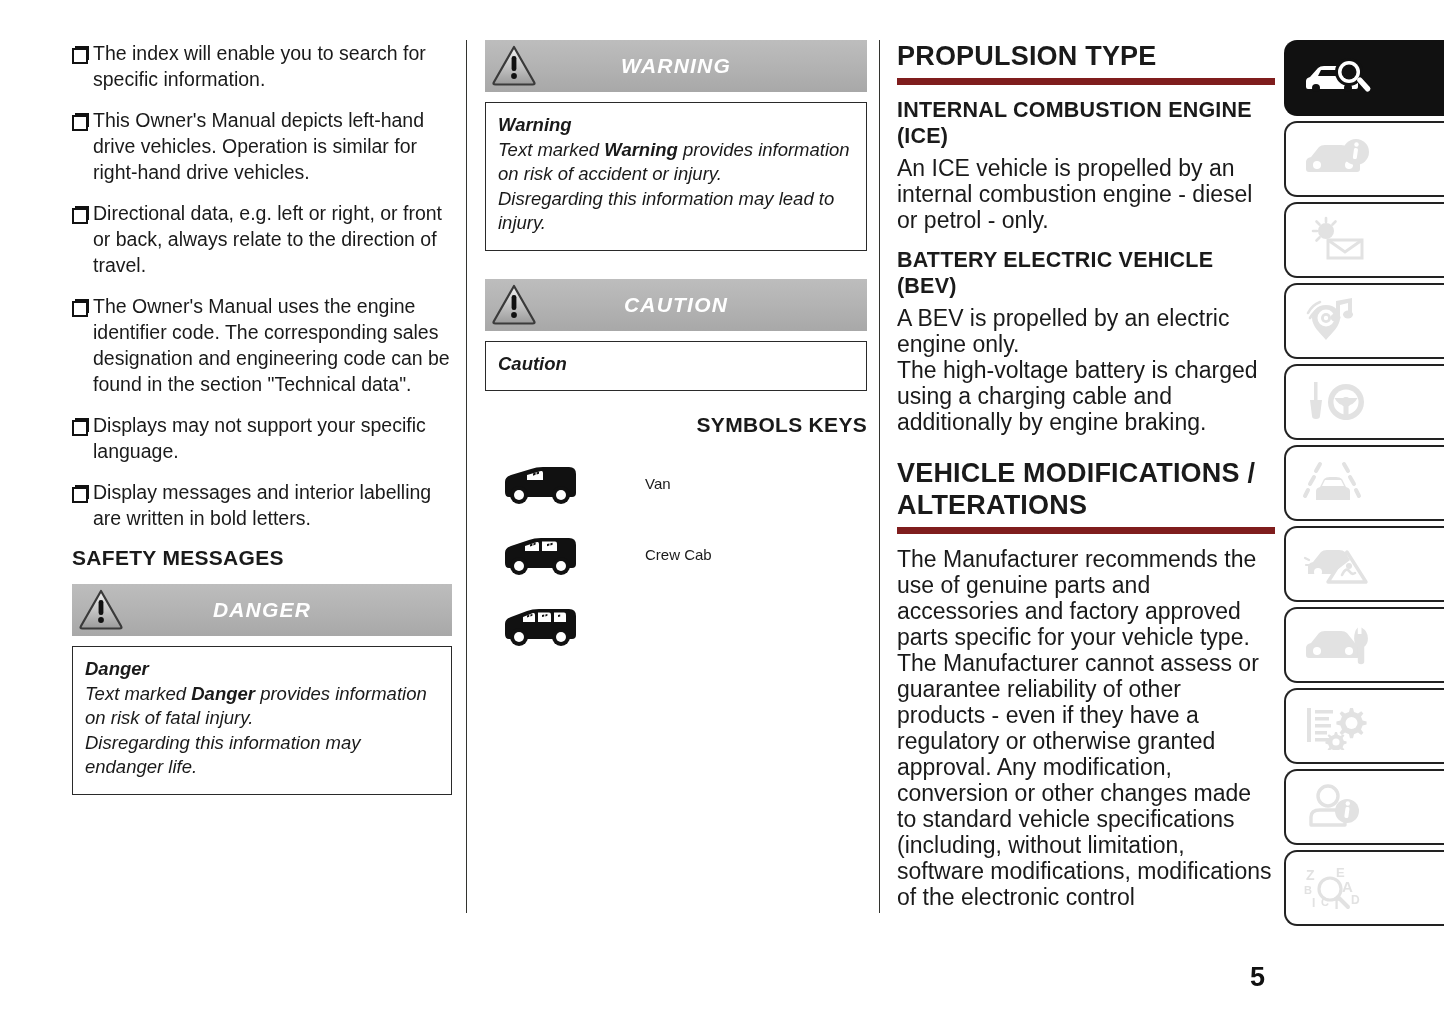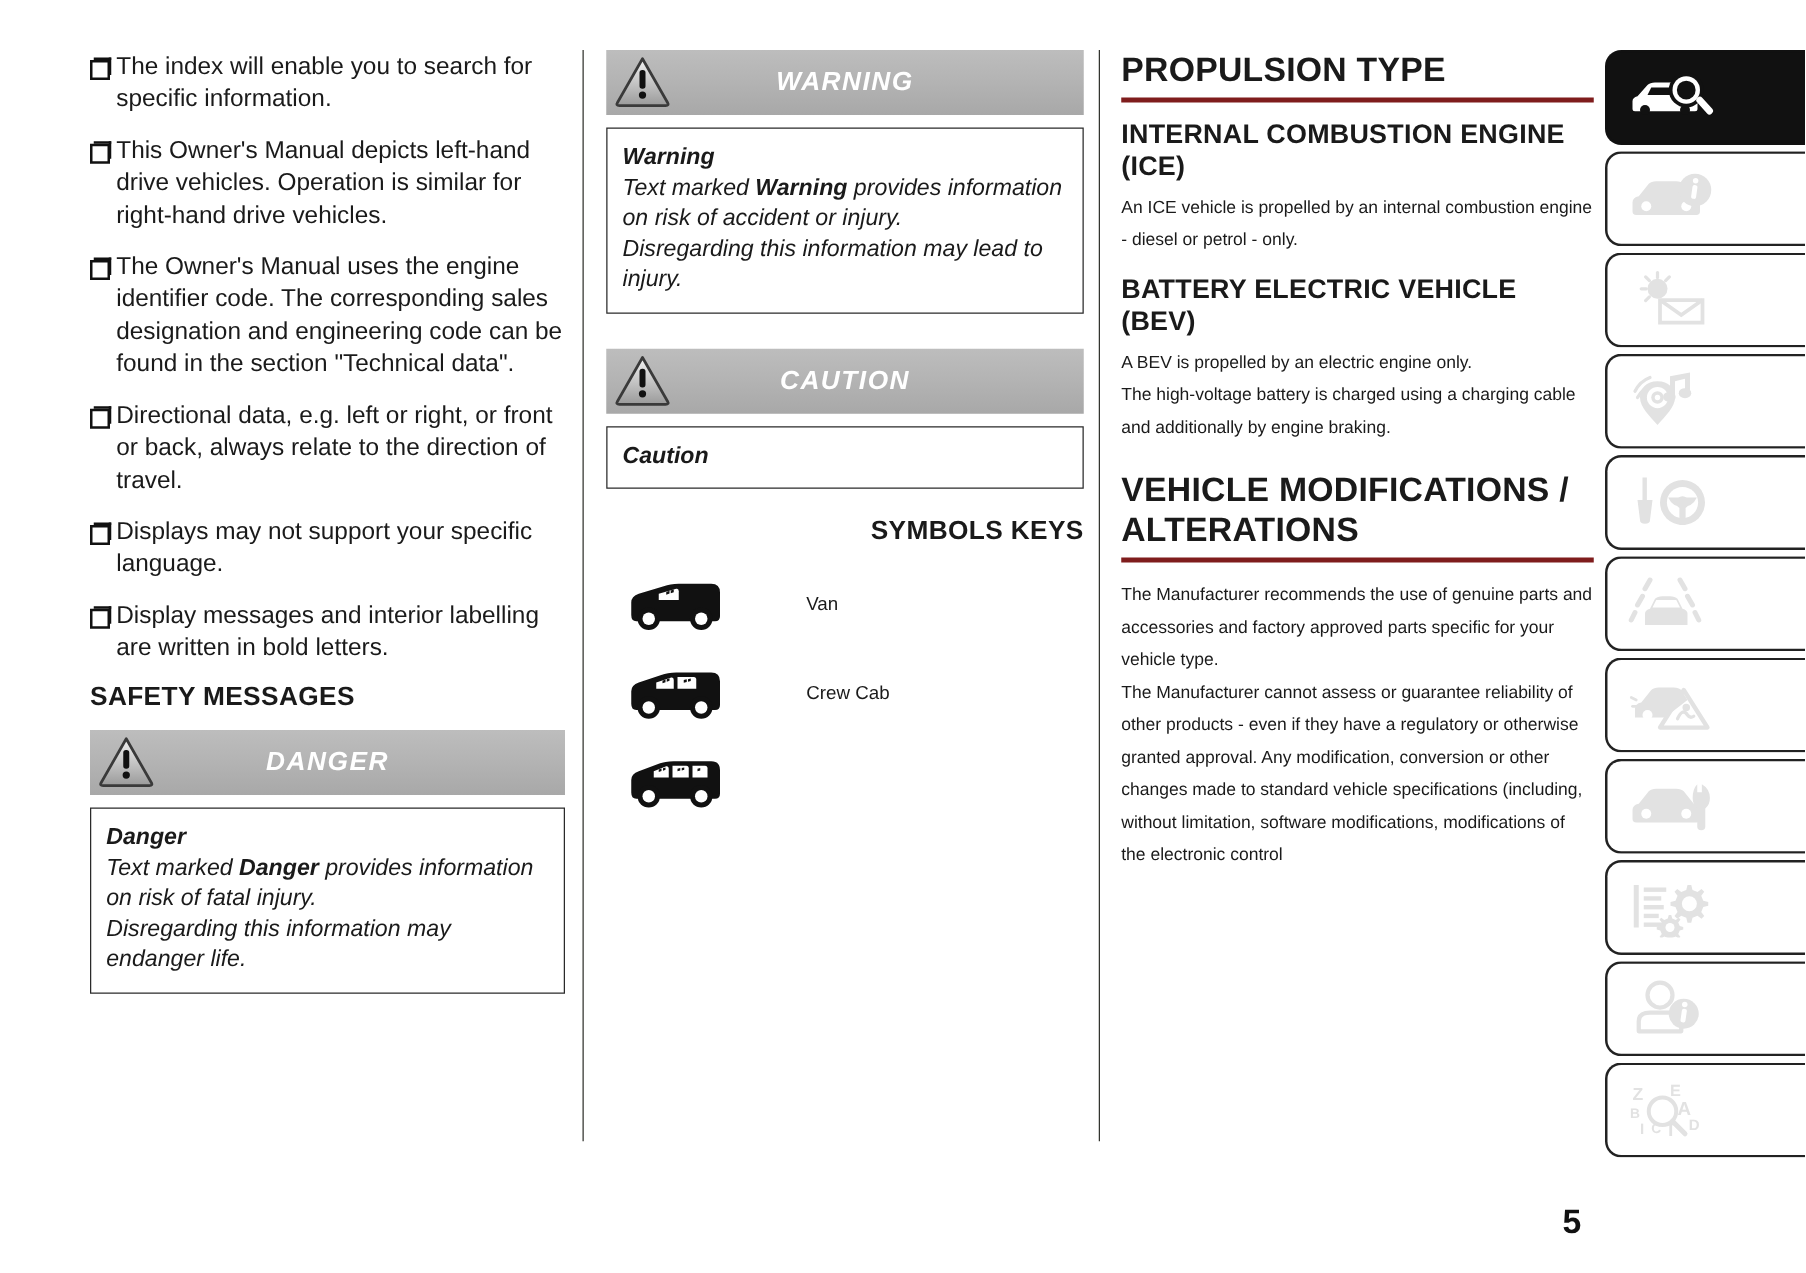--- a/index.html
+++ b/index.html
@@ -85,36 +85,36 @@
     margin-bottom: 14px;
     text-transform: uppercase;
   }
 
   h1.main-head {
     font-size: 27px;
     font-weight: bold;
     letter-spacing: 0.2px;
     line-height: 32px;
     text-transform: uppercase;
-    border-bottom: 4px solid #7f1d1d;
+    border-bottom: 7px solid #7f1d1d;
     padding-bottom: 6px;
     margin-bottom: 12px;
   }
 
   h3.sub-head {
     font-size: 21.5px;
     font-weight: bold;
     line-height: 26px;
     letter-spacing: 0.2px;
     text-transform: uppercase;
     margin-bottom: 6px;
   }
 
   p.body {
-    font-size: 14px;
+    font-size: 23px;
     line-height: 26px;
     margin-bottom: 14px;
   }
   p.body.tight { margin-bottom: 0; }
 
   
   .alert-bar {
     height: 52px;
     background: linear-gradient(180deg, #bdbdbd 0%, #b3b3b3 50%, #a8a8a8 100%);
     display: flex;
@@ -225,26 +225,26 @@
         <span class="bullet-text">The index will enable you to search for specific information.</span>
       </li>
 
       <li class="bullet-item">
         <span class="bullet-glyph"></span>
         <span class="bullet-text">This Owner's Manual depicts left-hand drive vehicles. Operation is similar for right-hand drive vehicles.</span>
       </li>
 
       <li class="bullet-item">
         <span class="bullet-glyph"></span>
-        <span class="bullet-text">The Owner's Manual uses the engine identifier code. The corresponding sales designation and engineering code can be found in the section "Technical data".</span>
+        <span class="bullet-text">Directional data, e.g. left or right, or front or back, always relate to the direction of travel.</span>
       </li>
 
       <li class="bullet-item">
         <span class="bullet-glyph"></span>
-        <span class="bullet-text">Directional data, e.g. left or right, or front or back, always relate to the direction of travel.</span>
+        <span class="bullet-text">The Owner's Manual uses the engine identifier code. The corresponding sales designation and engineering code can be found in the section "Technical data".</span>
       </li>
 
       <li class="bullet-item">
         <span class="bullet-glyph"></span>
         <span class="bullet-text">Displays may not support your specific language.</span>
       </li>
 
       <li class="bullet-item">
         <span class="bullet-glyph"></span>
         <span class="bullet-text"><span>Display messages and interior labelling are written in </span><b>bold</b><span> letters.</span></span>

